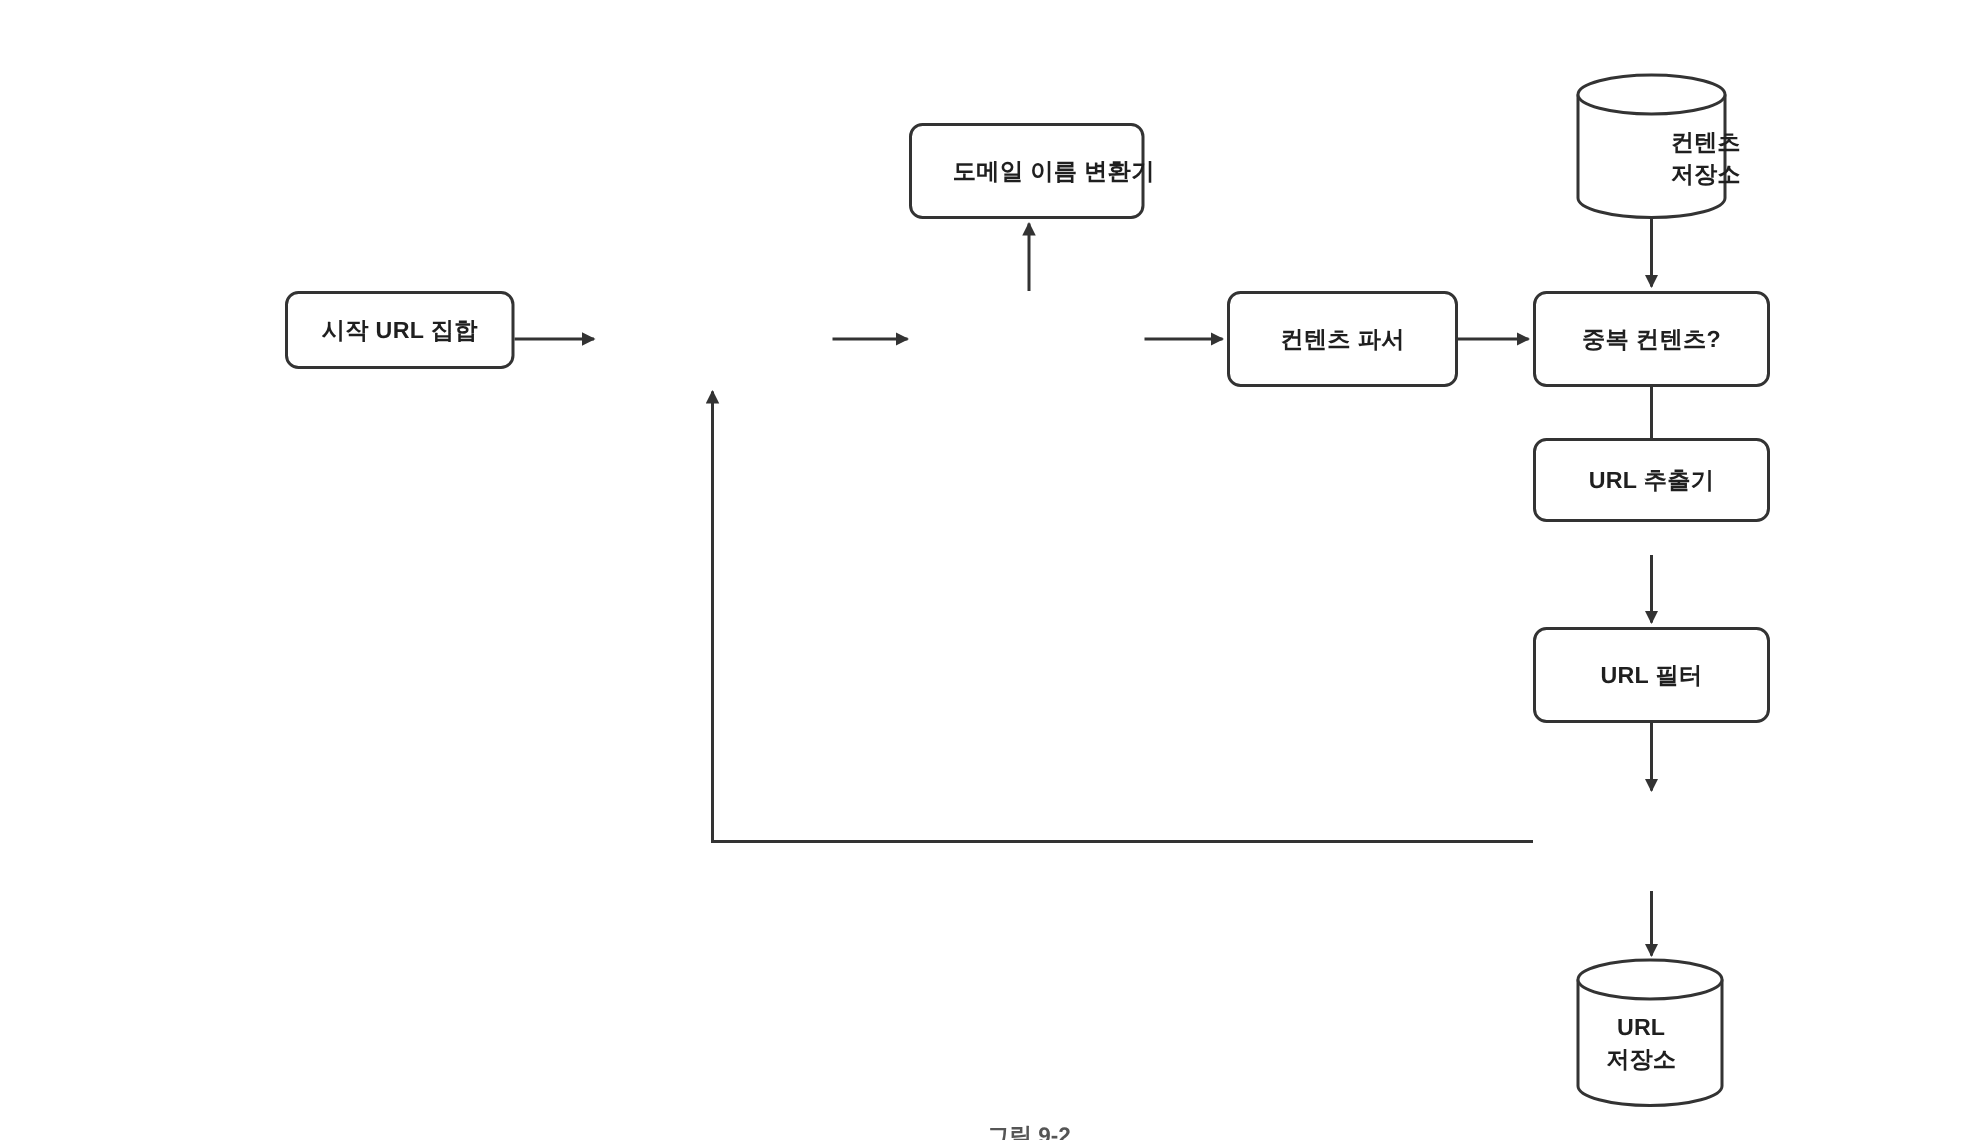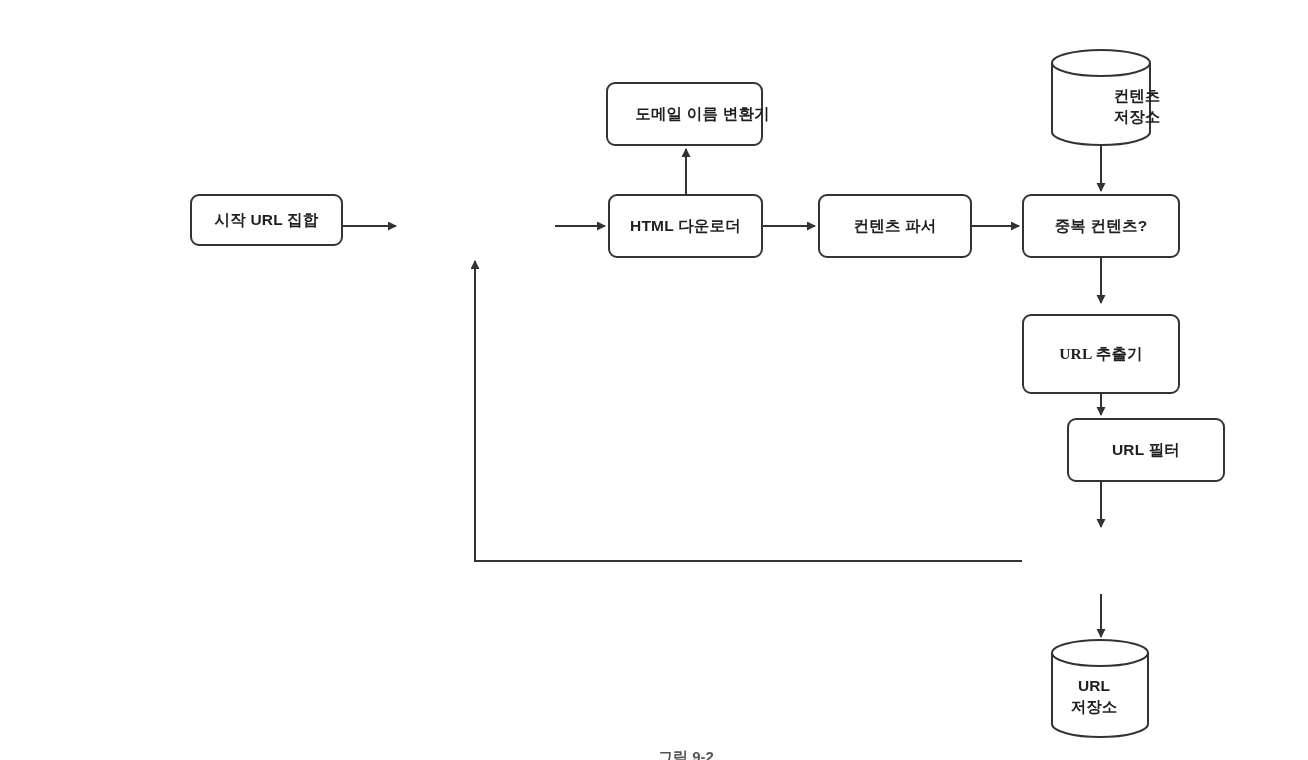--- a/index.html
+++ b/index.html
@@ -90,31 +90,30 @@
 
     <g stroke="#333333" stroke-width="2" fill="#ffffff">
       <path d="M1052,653 L1052,724 A48,13 0 0,0 1148,724 L1148,653"></path>
       <ellipse cx="1100" cy="653" rx="48" ry="13"></ellipse>
     </g>
   </svg>
 
   <div class="node" style="left:190px; top:194px; width:153px; height:52px;">시작 URL 집합</div>
 
 
-  <div class="node" style="left:608px; top:194px; width:155px; height:64px;">HTML 다운로더</div>
 
   <div class="node" style="left:606px; top:82px; width:157px; height:64px;padding-left:36px;">도메일 이름 변환기</div>
 
   <div class="node" style="left:1022px; top:194px; width:158px; height:64px;">중복 컨텐츠?</div>
 
   <div class="node" style="left:818px; top:194px; width:154px; height:64px;">컨텐츠 파서</div>
 
-  <div class="node" style="left:1022px; top:314px; width:158px; height:80px;font-family:Liberation Serif, serif;">URL 추출기</div>
+  <div class="node" style="left:1022px; top:292px; width:158px; height:56px;">URL 추출기</div>
 
-  <div class="node" style="left:1022px; top:418px; width:158px; height:64px;margin-left:45px;">URL 필터</div>
+  <div class="node" style="left:1022px; top:418px; width:158px; height:64px;">URL 필터</div>
 
 
   <div class="cyl-label" style="left:1052px; top:78px; width:98px; height:58px;margin-left:36px;">
     <span>컨텐츠</span>
     <span>저장소</span>
   </div>
 
   <div class="cyl-label" style="left:1052px; top:668px; width:84px; height:58px;">
     <span>URL</span>
     <span>저장소</span>

